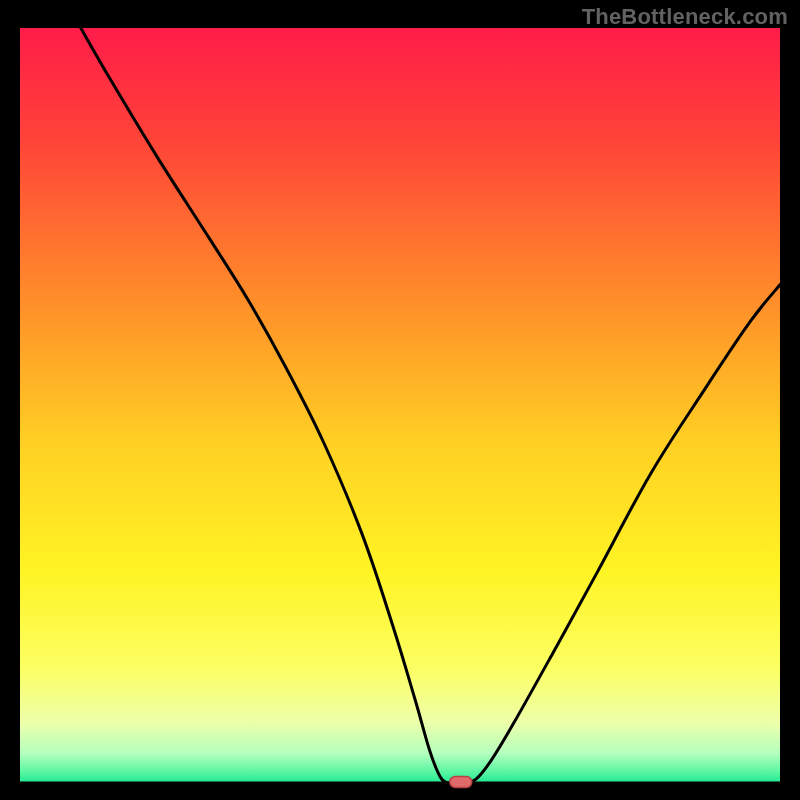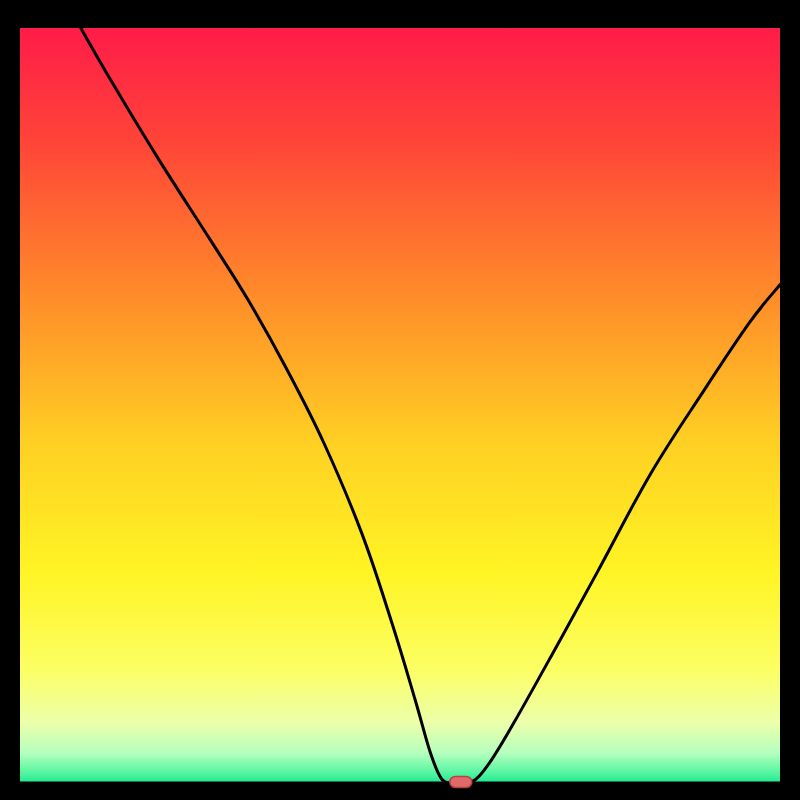--- a/index.html
+++ b/index.html
@@ -49,13 +49,14 @@
           <stop offset="96%" stop-color="#b6ffbe"></stop>
           <stop offset="98.5%" stop-color="#5bf6a3"></stop>
           <stop offset="100%" stop-color="#1fe890"></stop>
         </linearGradient>
       </defs>
       <rect x="20" y="28" width="760" height="755" fill="url(#bg-grad)"></rect>
       <line x1="20" y1="783" x2="780" y2="783" stroke="#000" stroke-width="3"></line>
       <path d="M 80.80000000000001 28 C 86.272 37.51299999999999, 97.52000000000001 57.746999999999964, 111.2 80.84999999999997 C 124.88 103.95299999999997, 139.016 127.811, 156.79999999999998 156.35000000000002 C 174.58399999999997 184.88900000000004, 193.584 213.57900000000004, 210 239.40000000000003 C 226.416 265.221, 234.32 276.697, 248 299.8 C 261.68 322.903, 272.32 341.9289999999999, 286 367.74999999999994 C 299.68 393.57099999999997, 310.32 413.3520000000001, 324 443.25000000000006 C 337.68 473.148, 349.688 501.2339999999999, 362 533.8499999999999 C 374.312 566.4659999999999, 382.82399999999996 594.552, 392.4 624.45 C 401.976 654.3480000000001, 408.35999999999996 676.8470000000001, 415.2 699.95 C 422.04 723.053, 425.612 738.5305, 430.40000000000003 752.8 C 435.18800000000005 767.0695, 437.696 773.789, 441.8 779.225 C 445.904 784.6610000000001, 449.096 782.3205, 453.2 783 C 457.304 783.6795, 460.496 783.6795, 464.59999999999997 783 C 468.70399999999995 782.3205, 471.212 783.302, 476 779.225 C 480.788 775.148, 484.36 770.5425, 491.2 760.35 C 498.03999999999996 750.1575, 503.056 741.626, 514 722.6 C 524.944 703.5740000000001, 536.952 681.8299999999999, 552 654.65 C 567.048 627.47, 579.816 604.216, 597.6 571.6 C 615.384 538.984, 631.6479999999999 506.06600000000003, 650.8 473.45000000000005 C 669.952 440.83400000000006, 686.216 417.58, 704 390.4 C 721.784 363.21999999999997, 735.9200000000001 341.476, 749.6 322.45 C 763.28 303.424, 774.528 291.495, 780 284.7" fill="none" stroke="#000" stroke-width="3" stroke-linecap="round"></path>
       <rect x="449.79999999999995" y="776.5" width="22" height="11" rx="5.5" ry="5.5" fill="#e06a6a" stroke="#b74143" stroke-width="1.5"></rect>
     </svg>
+  <div class="watermark">TheBottleneck.com</div>
 </div>
 
 </body></html>

